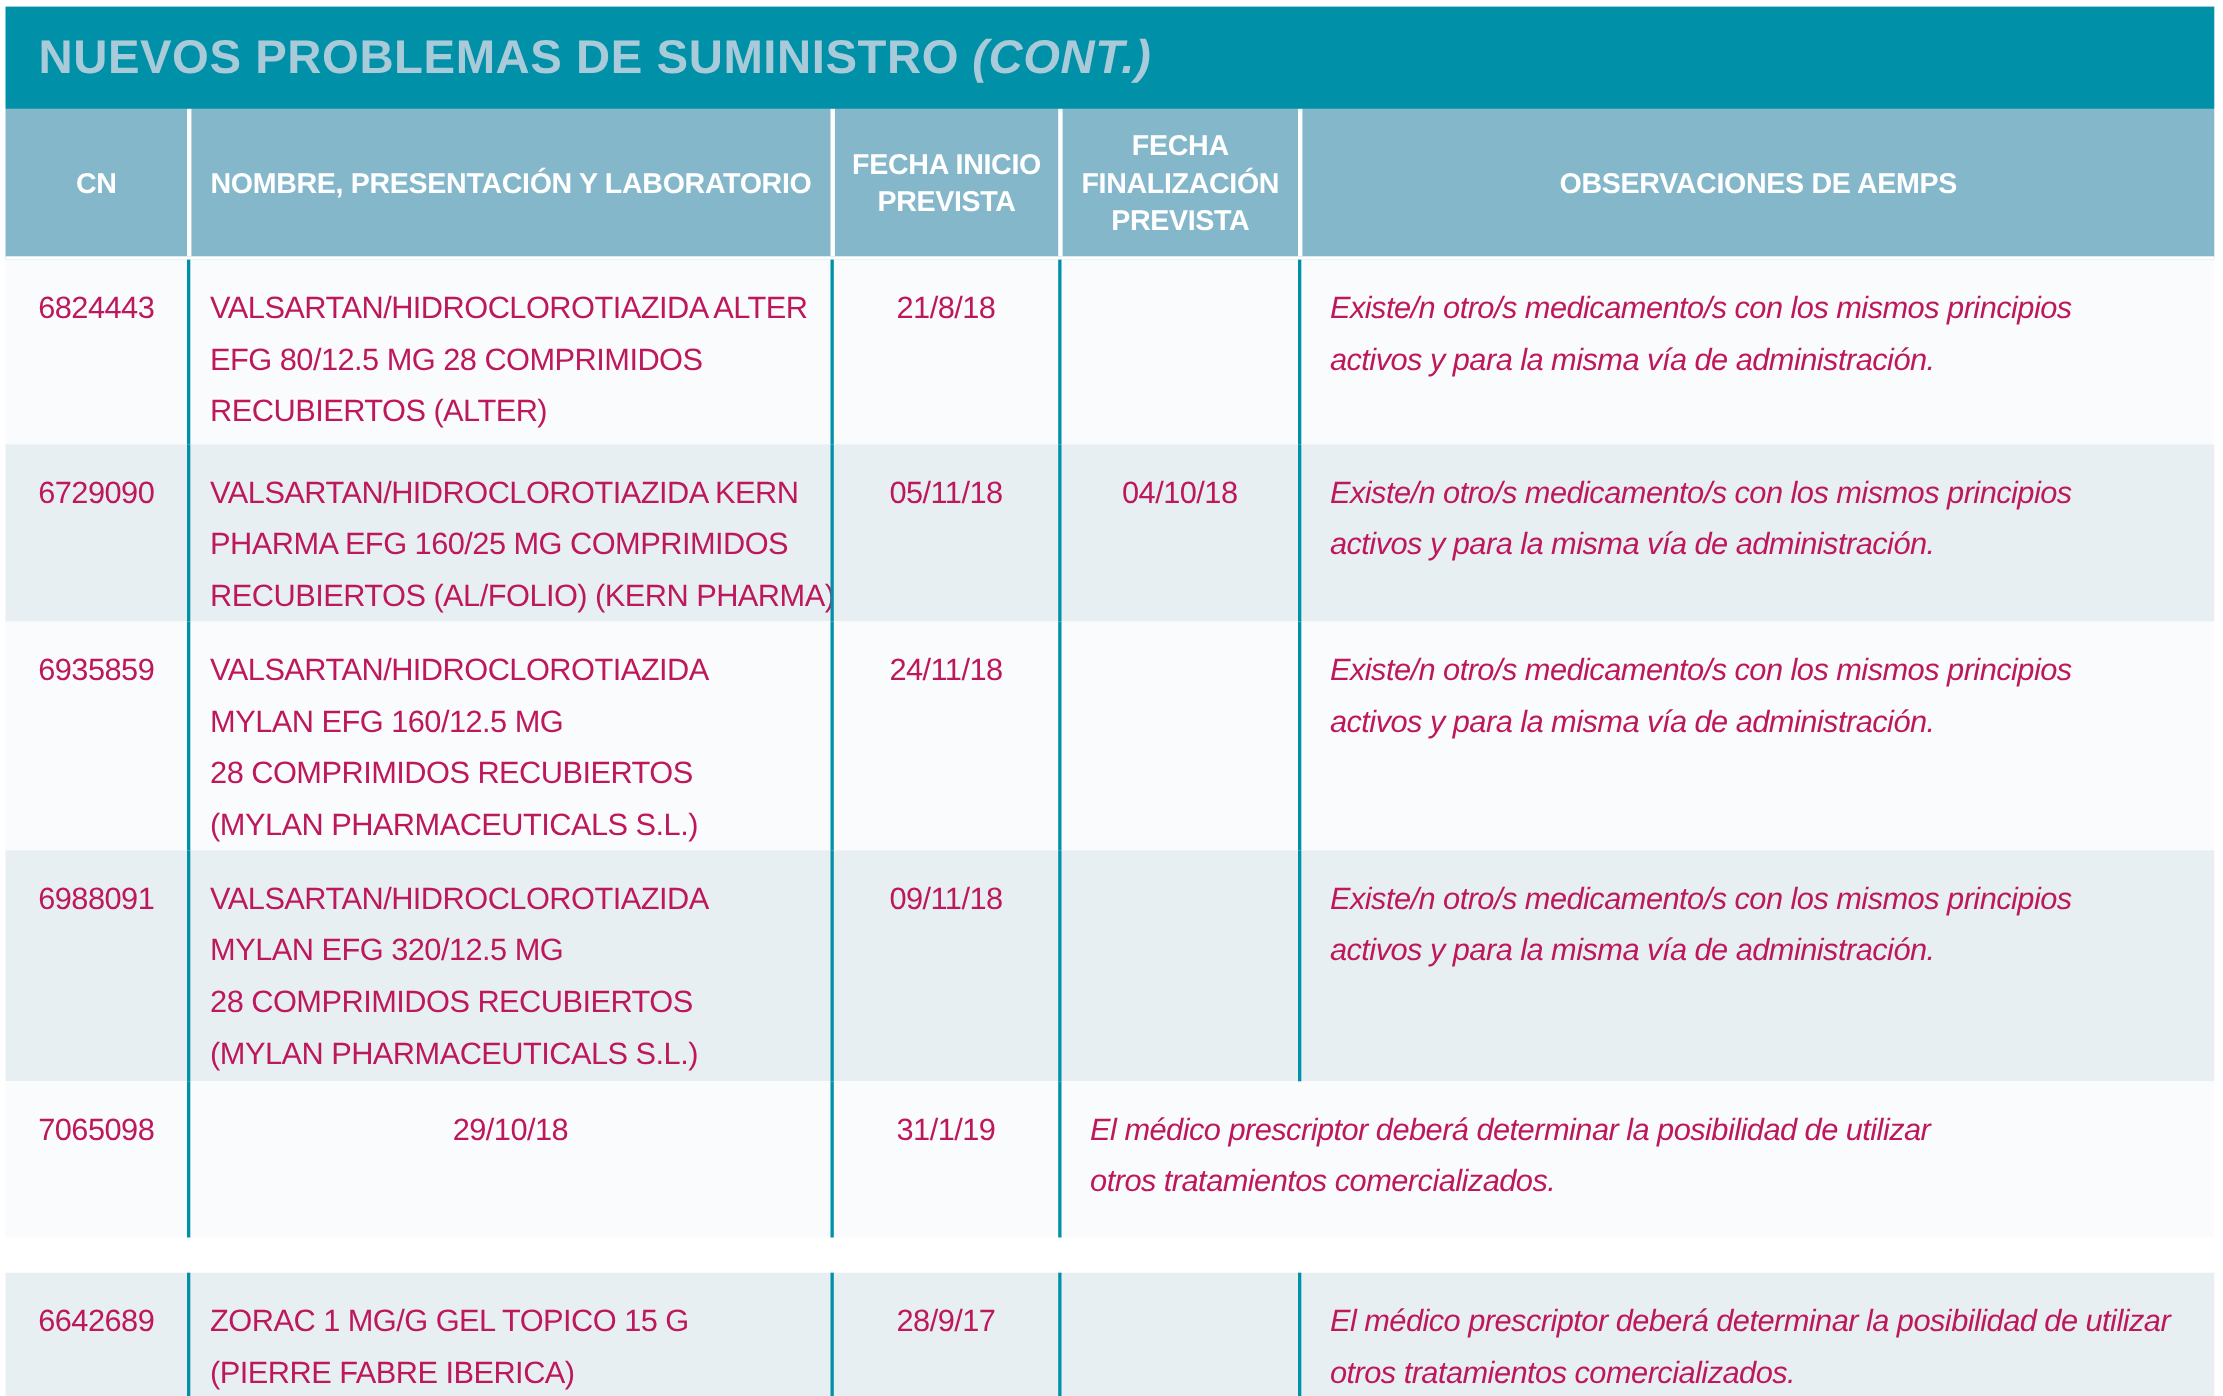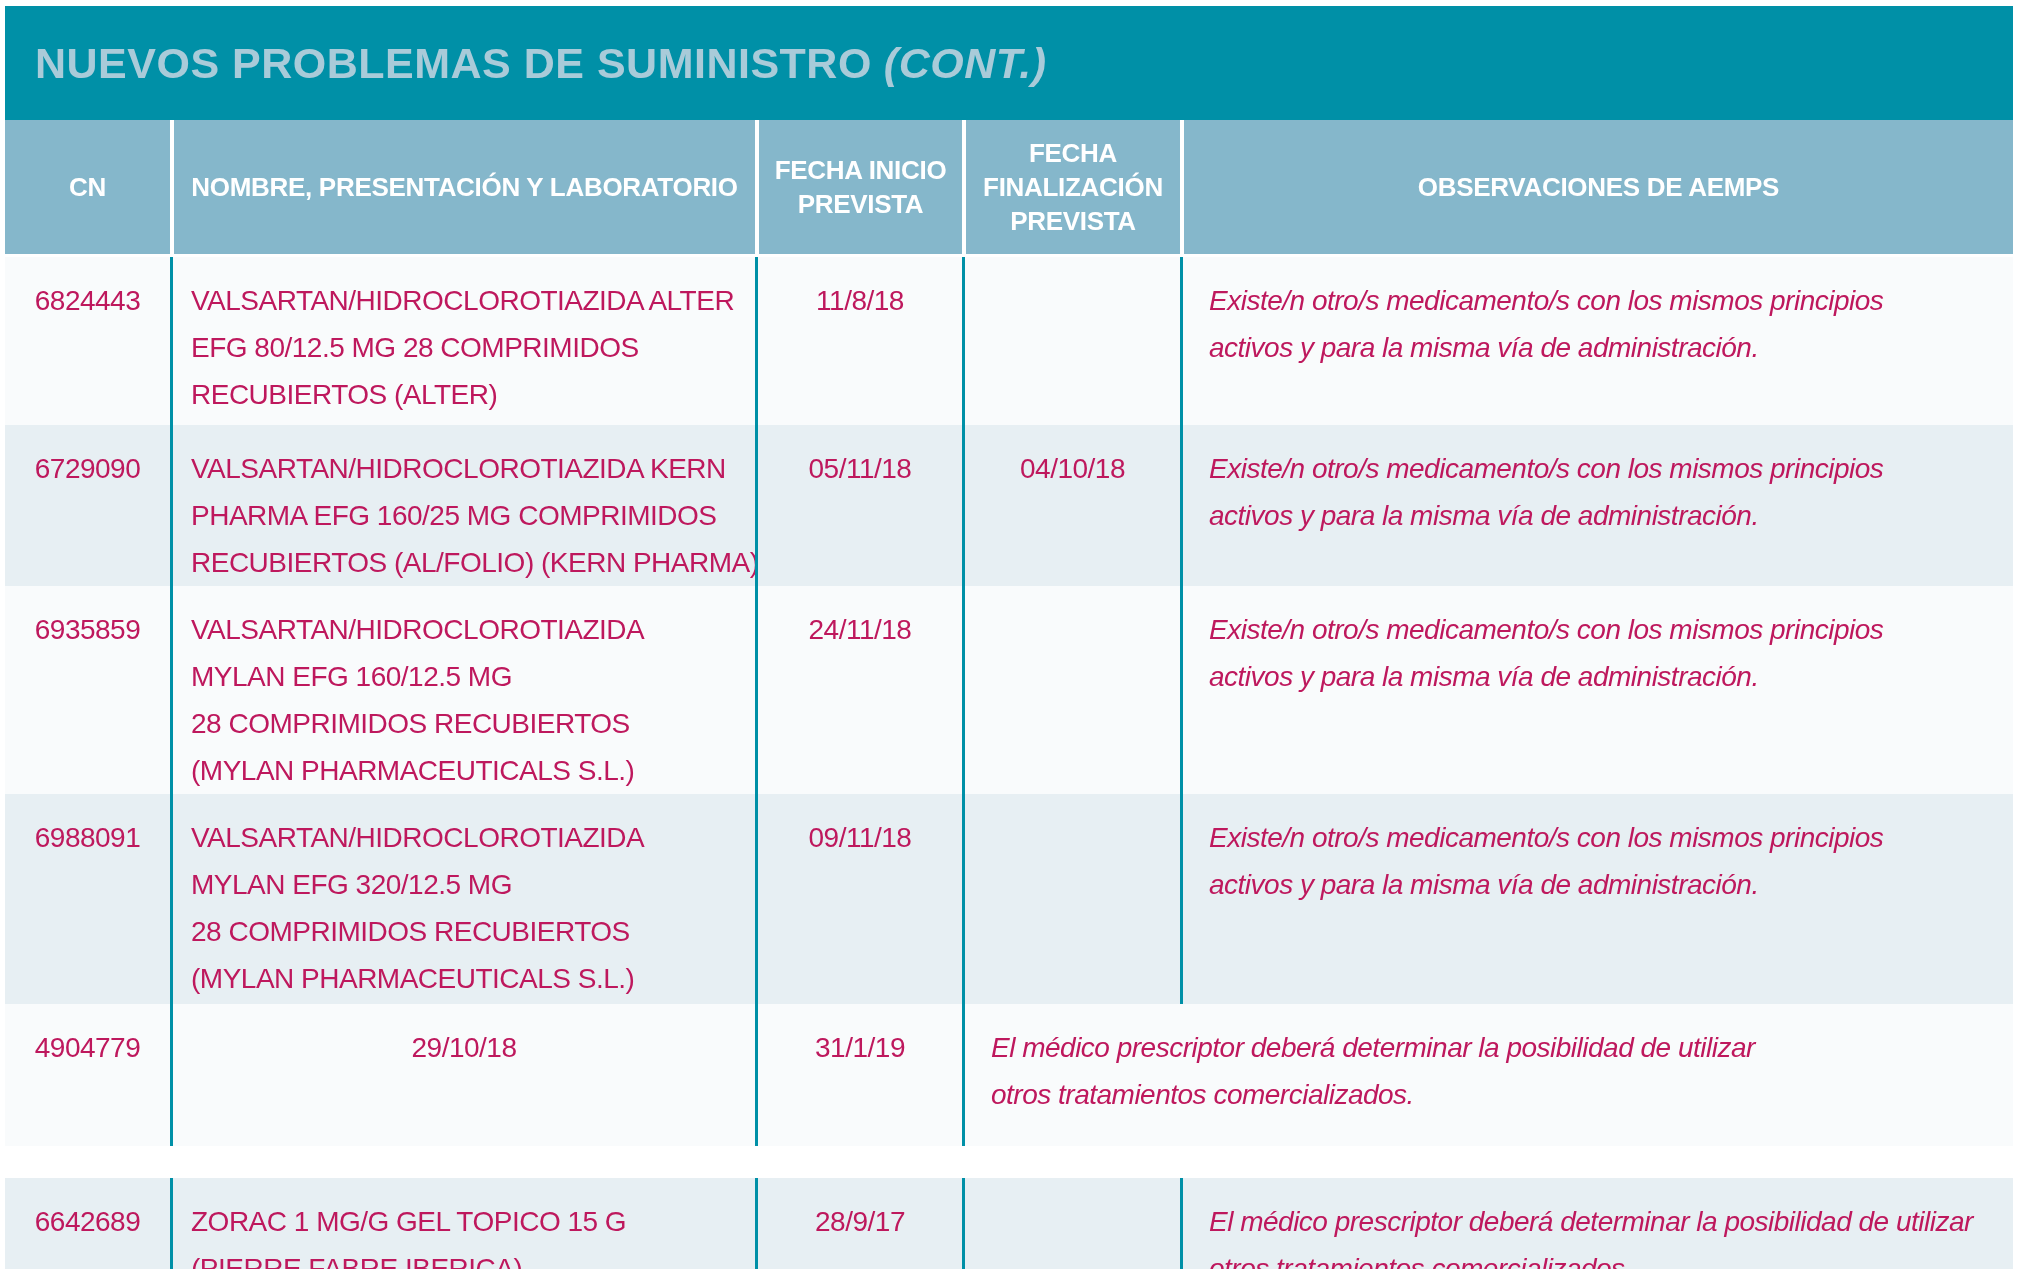--- a/index.html
+++ b/index.html
@@ -12,21 +12,21 @@
     width: 2021px;
     height: 1269px;
     background: #ffffff;
     padding: 6px 8px 0 5px;
     overflow: hidden;
   }
   .tablewrap { width: 2008px; }
 
   
   .titlebar {
-    height: 114px;
+    height: 93px;
     background: #0090A7;
     display: flex;
     align-items: center;
     padding-left: 30px;
     color: #A9CBD9;
     font-size: 43px;
     font-weight: bold;
     letter-spacing: 0.5px;
     white-space: pre;
   }
@@ -108,21 +108,21 @@
       <div>OBSERVACIONES DE AEMPS</div>
     </div>
 
     <div class="body">
 
       <div class="row">
         <div class="cell-cn">6824443</div>
         <div class="cell-name">VALSARTAN/HIDROCLOROTIAZIDA ALTER
 EFG 80/12.5 MG 28 COMPRIMIDOS
 RECUBIERTOS (ALTER)</div>
-        <div class="cell-start">11/8/18</div>
+        <div class="cell-start">21/8/18</div>
         <div class="cell-end"></div>
         <div class="cell-obs">Existe/n otro/s medicamento/s con los mismos principios
 activos y para la misma vía de administración.</div>
       </div>
 
       <div class="row">
         <div class="cell-cn">6729090</div>
         <div class="cell-name">VALSARTAN/HIDROCLOROTIAZIDA KERN
 PHARMA EFG 160/25 MG COMPRIMIDOS
 RECUBIERTOS (AL/FOLIO) (KERN PHARMA)</div>
@@ -150,21 +150,21 @@
 MYLAN EFG 320/12.5 MG
 28 COMPRIMIDOS RECUBIERTOS
 (MYLAN PHARMACEUTICALS S.L.)</div>
         <div class="cell-start">09/11/18</div>
         <div class="cell-end"></div>
         <div class="cell-obs">Existe/n otro/s medicamento/s con los mismos principios
 activos y para la misma vía de administración.</div>
       </div>
 
       <div class="row">
-        <div class="cell-cn">4904779</div>
+        <div class="cell-cn">7065098</div>
         <div class="cell-start">29/10/18</div>
         <div class="cell-end">31/1/19</div>
         <div class="cell-obs">El médico prescriptor deberá determinar la posibilidad de utilizar
 otros tratamientos comercializados.</div>
       </div>
 
       <div class="row">
         <div class="cell-cn">6642689</div>
         <div class="cell-name">ZORAC 1 MG/G GEL TOPICO 15 G
 (PIERRE FABRE IBERICA)</div>

